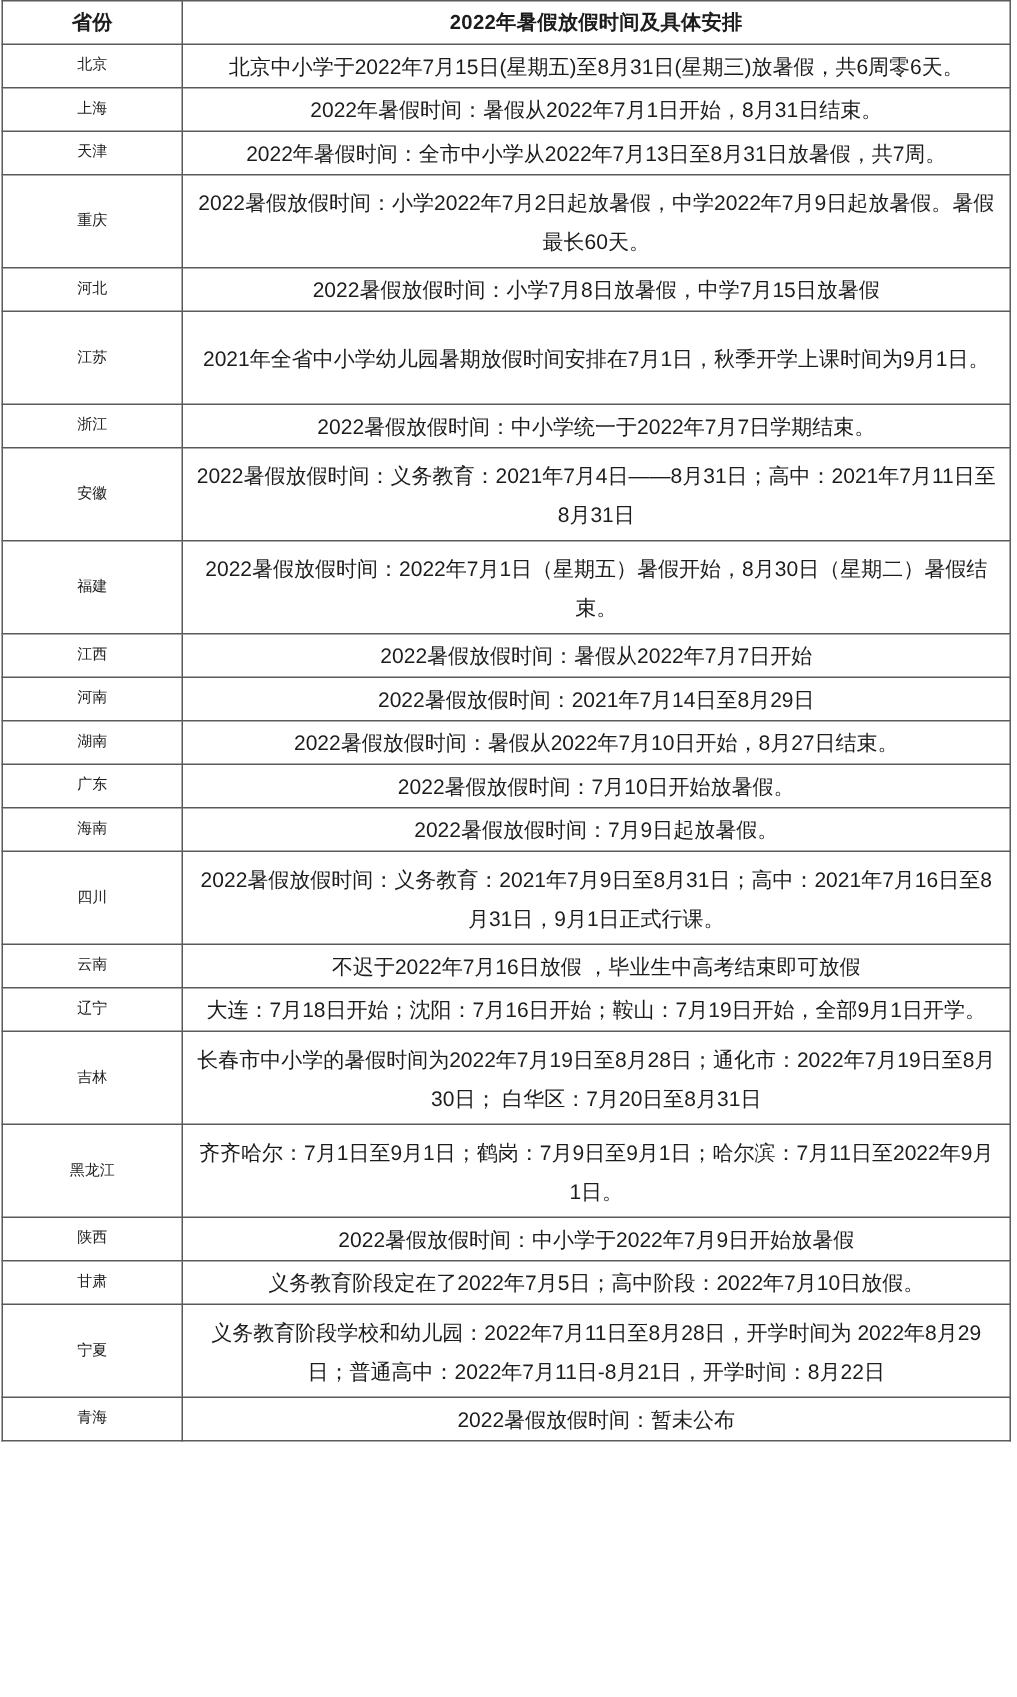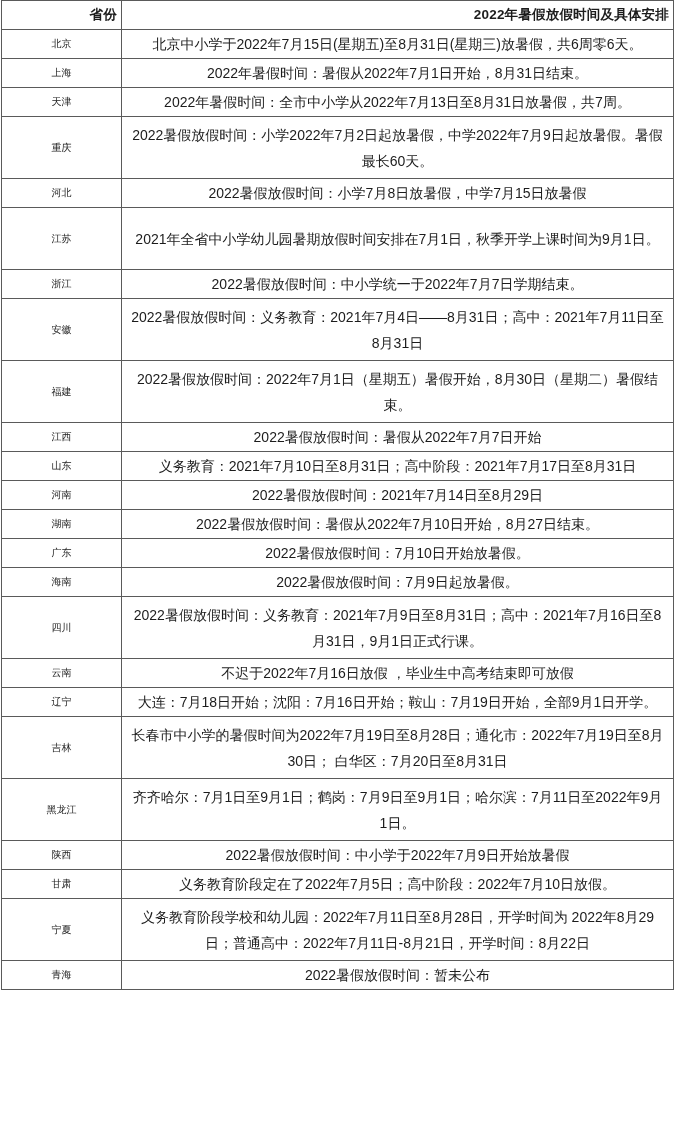--- a/index.html
+++ b/index.html
@@ -43,21 +43,20 @@
     line-height: 28px;
     color: #1c1c1c;
     word-break: break-all;
   }
 
   table.schedule thead th {
     font-weight: bold;
     font-size: 13.5px;
     height: 28px;
     letter-spacing: 0.2px;
-    text-align: right;
   }
 
   table.schedule td.province {
     font-size: 10px;
     white-space: nowrap;
   }
 
   table.schedule td.detail {
     font-size: 14px;
     padding: 0 6px;
@@ -121,24 +120,20 @@
         </tr>
         <tr class="lines-2">
           <td class="province">福建</td>
           <td class="detail">2022暑假放假时间：2022年7月1日（星期五）暑假开始，8月30日（星期二）暑假结束。</td>
         </tr>
         <tr class="lines-1">
           <td class="province">江西</td>
           <td class="detail">2022暑假放假时间：暑假从2022年7月7日开始</td>
         </tr>
         <tr class="lines-1">
-          <td class="province">山东</td>
-          <td class="detail">义务教育：2021年7月10日至8月31日；高中阶段：2021年7月17日至8月31日</td>
-        </tr>
-        <tr class="lines-1">
           <td class="province">河南</td>
           <td class="detail">2022暑假放假时间：2021年7月14日至8月29日</td>
         </tr>
         <tr class="lines-1">
           <td class="province">湖南</td>
           <td class="detail">2022暑假放假时间：暑假从2022年7月10日开始，8月27日结束。</td>
         </tr>
         <tr class="lines-1">
           <td class="province">广东</td>
           <td class="detail">2022暑假放假时间：7月10日开始放暑假。</td>

